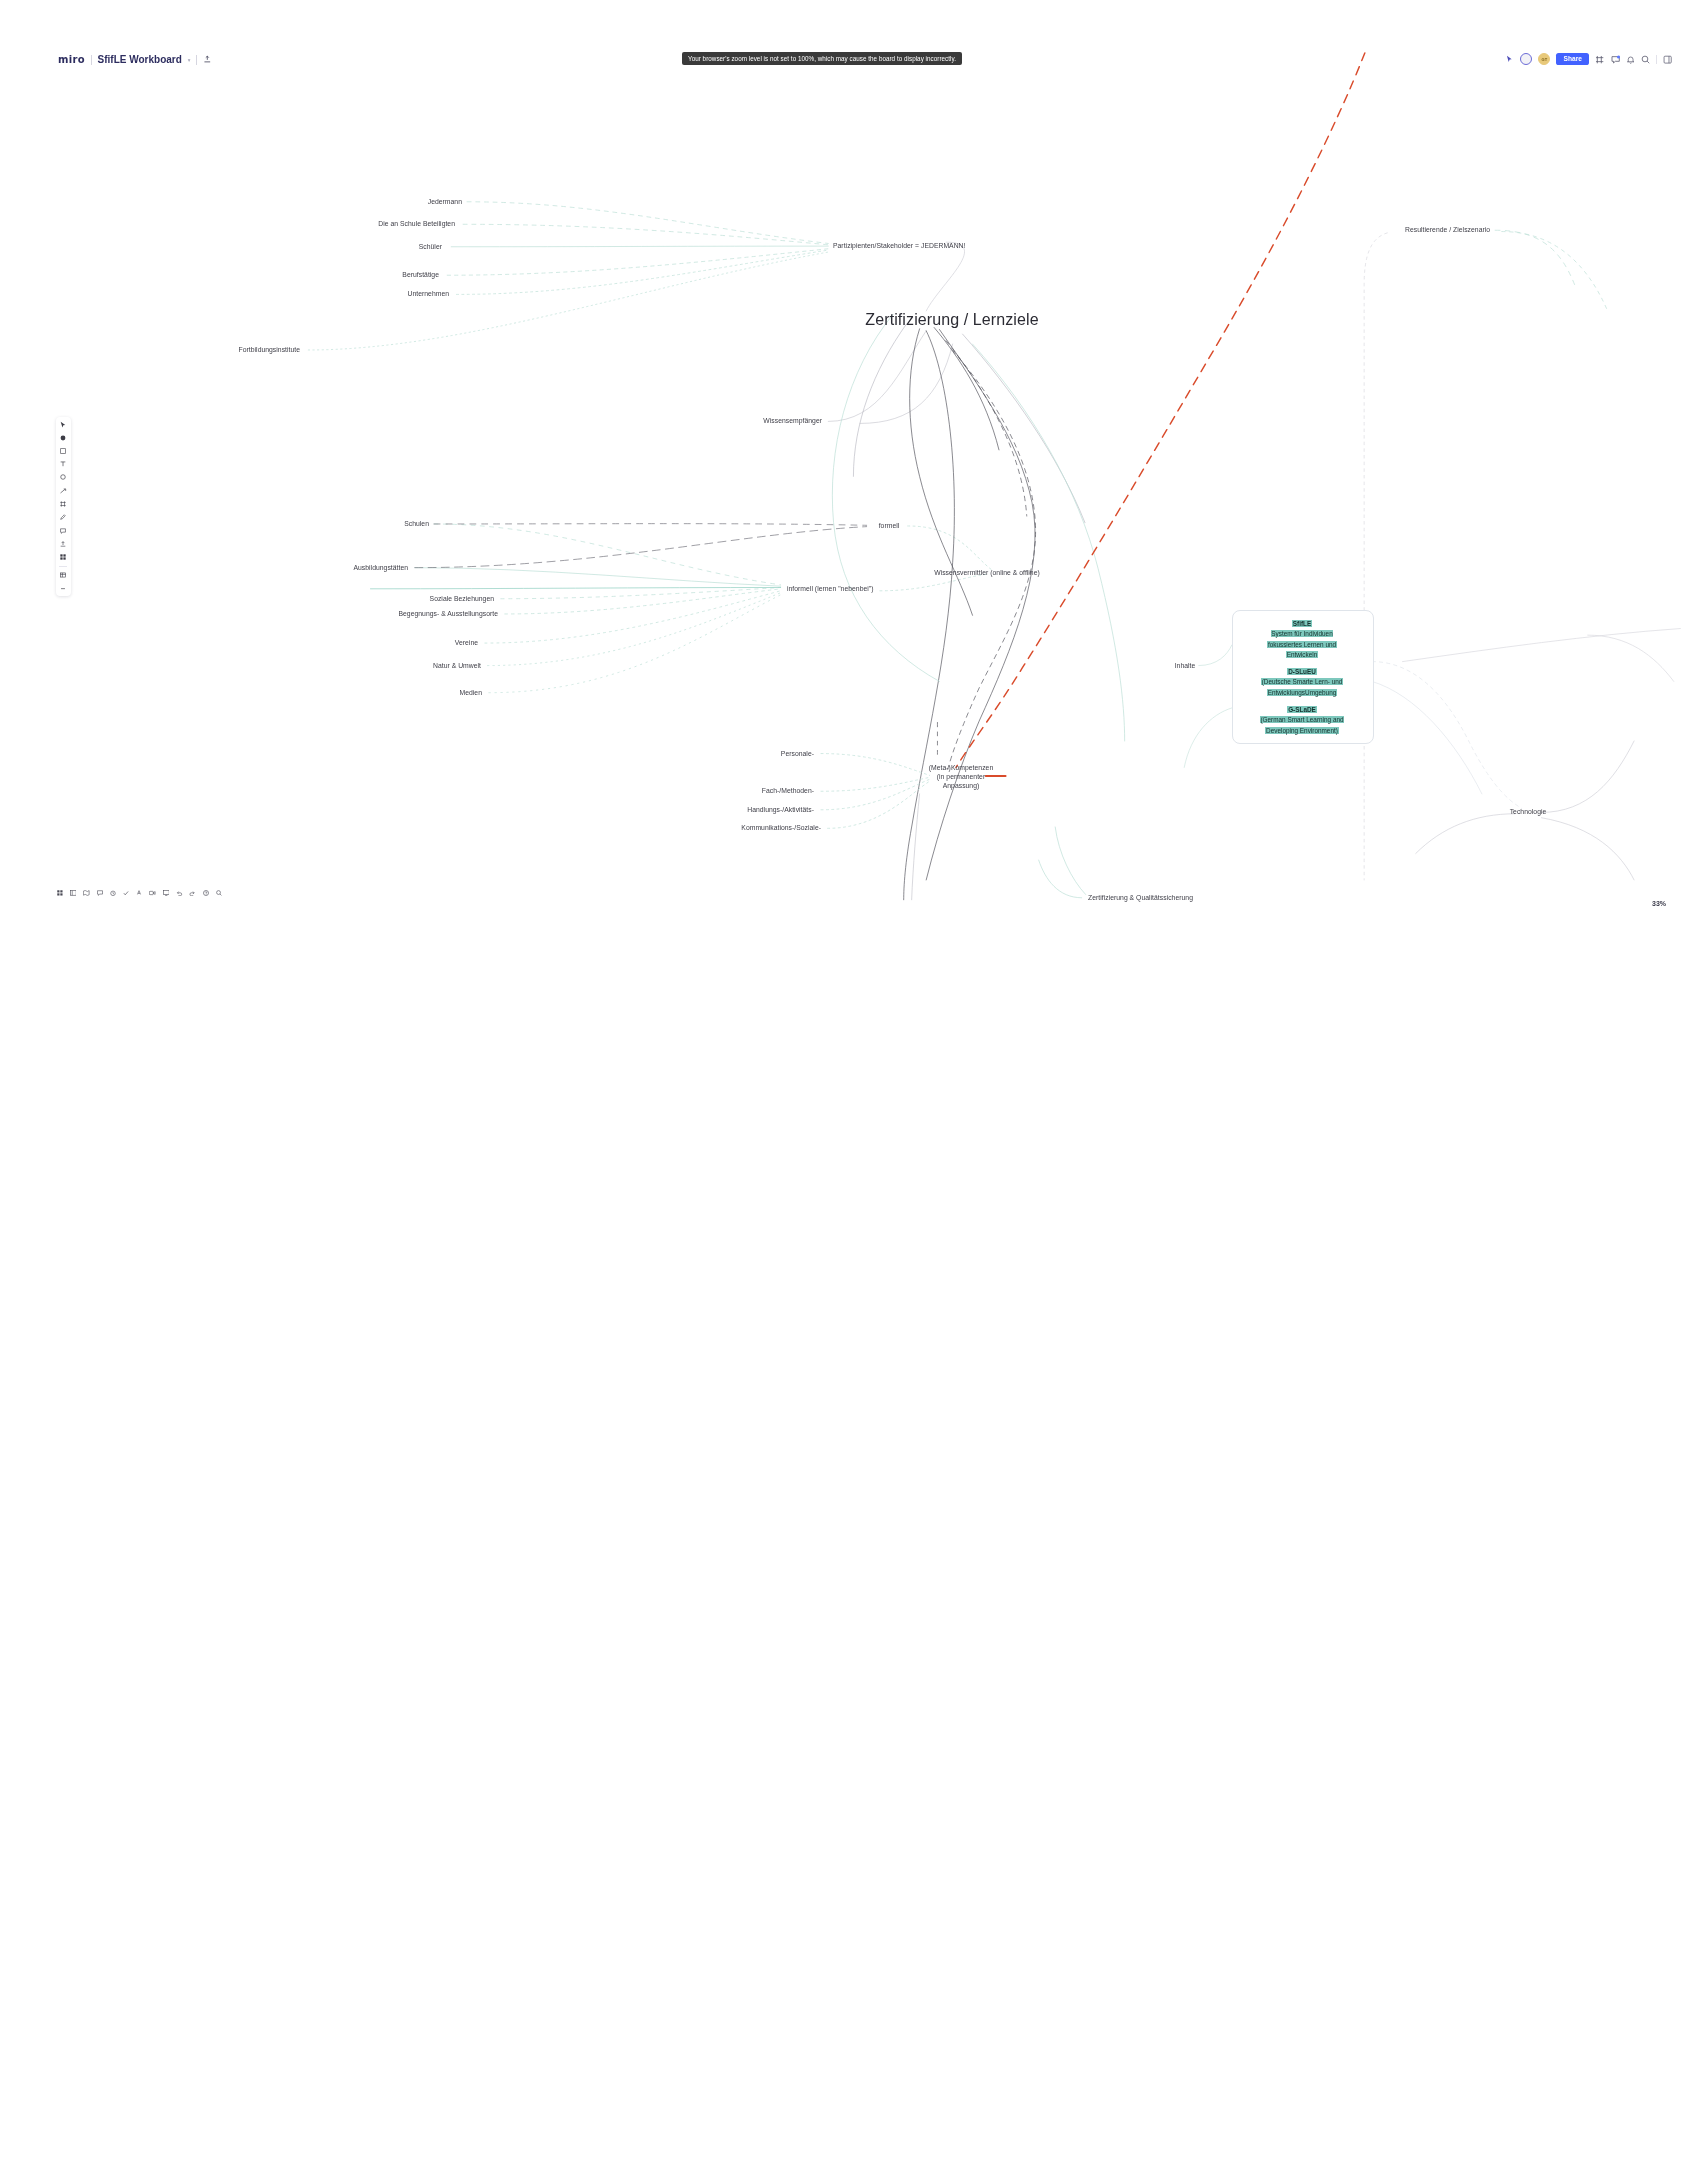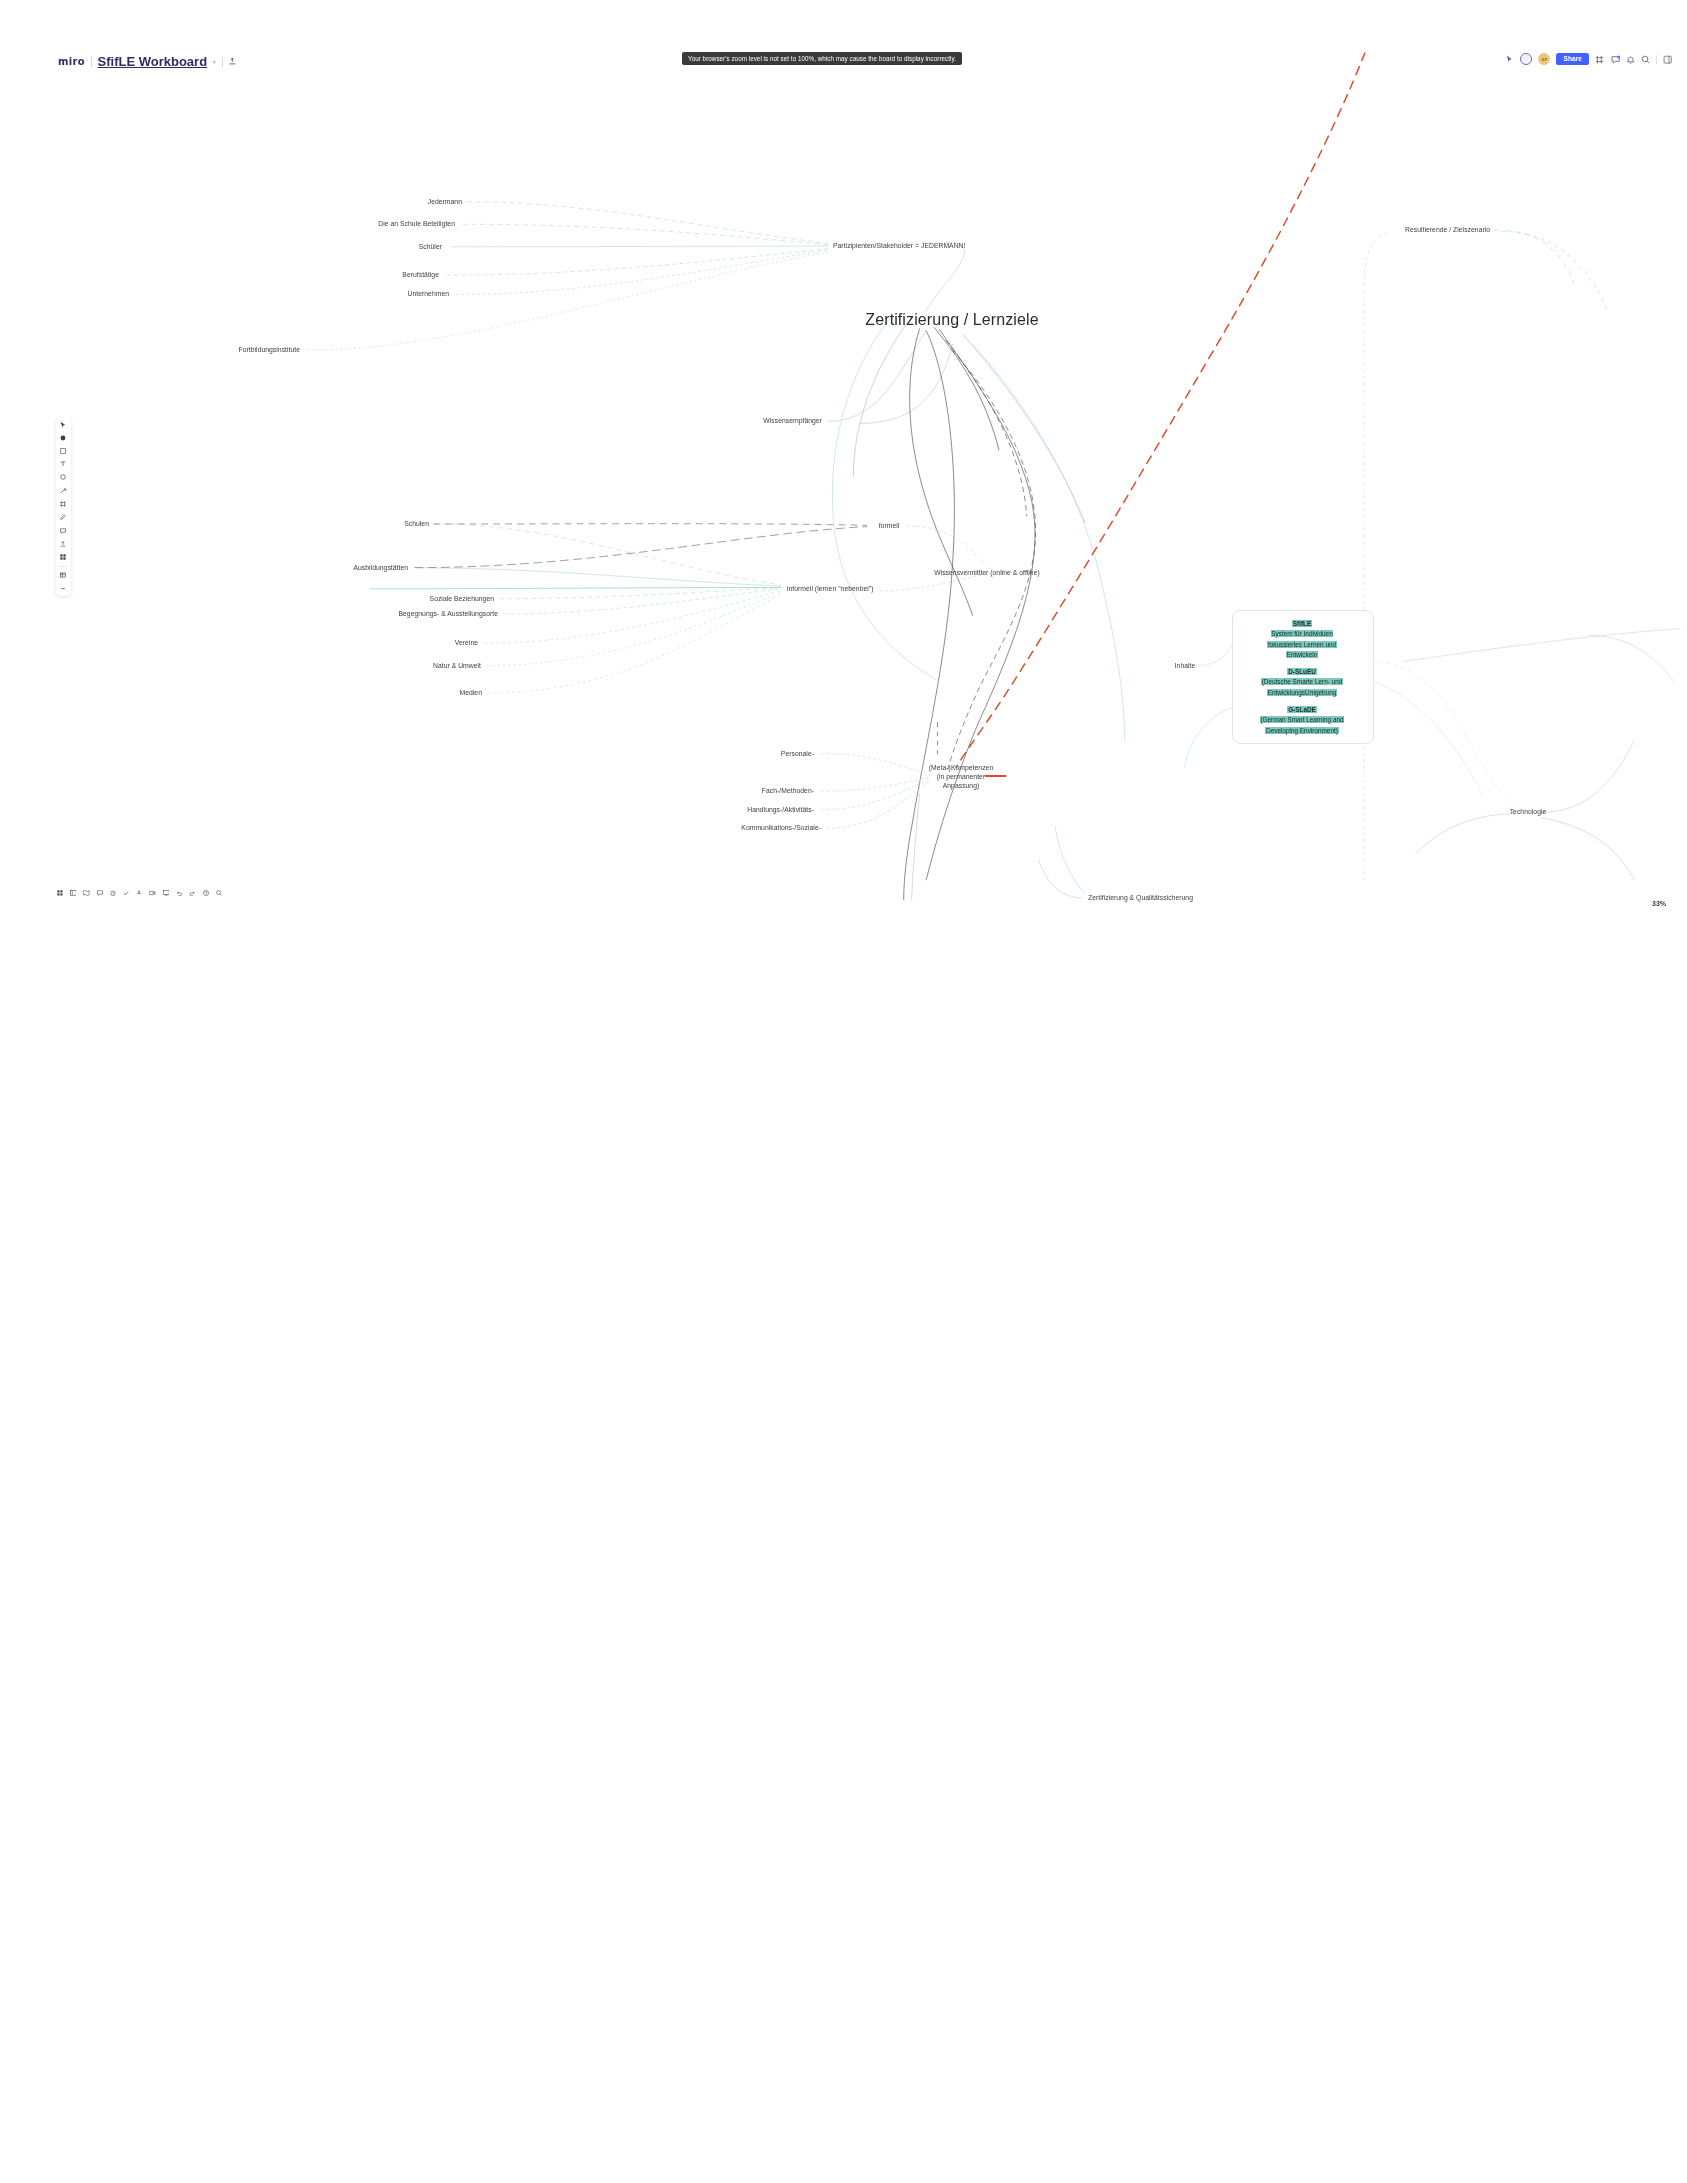--- a/index.html
+++ b/index.html
@@ -54,25 +54,24 @@
     font-size: 10px;
     letter-spacing: 0.3px;
     color: #2d2d5f;
   }
   .vdiv {
     width: 0.7px;
     height: 10px;
     background: #d6d6e0;
   }
   .board-title {
-    font-size: 13px;
+    font-size: 10px;
     font-weight: 700;
     color: #2d2d5f;
     white-space: nowrap;
-    text-decoration: underline;
   }
   .tiny-chev {
     font-size: 5.3px;
     color: #a9a9bb;
   }
   .up-icon { width: 8.6px; height: 8.6px; display:block; }
 
   
   #zoom-toast {
     position: absolute;

